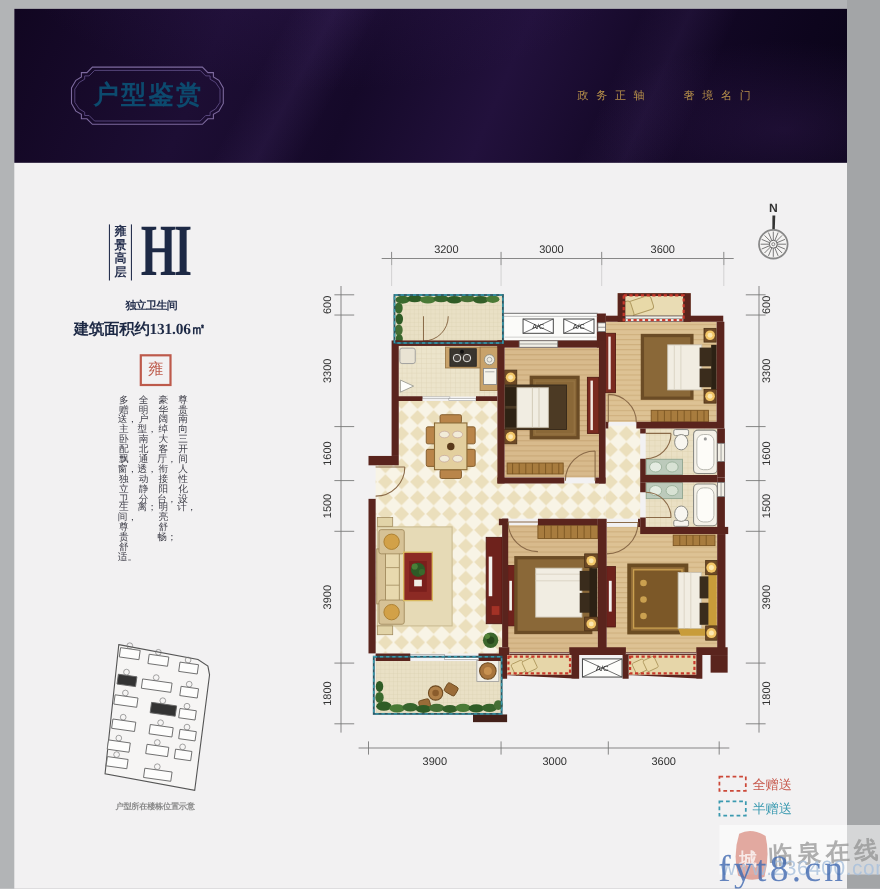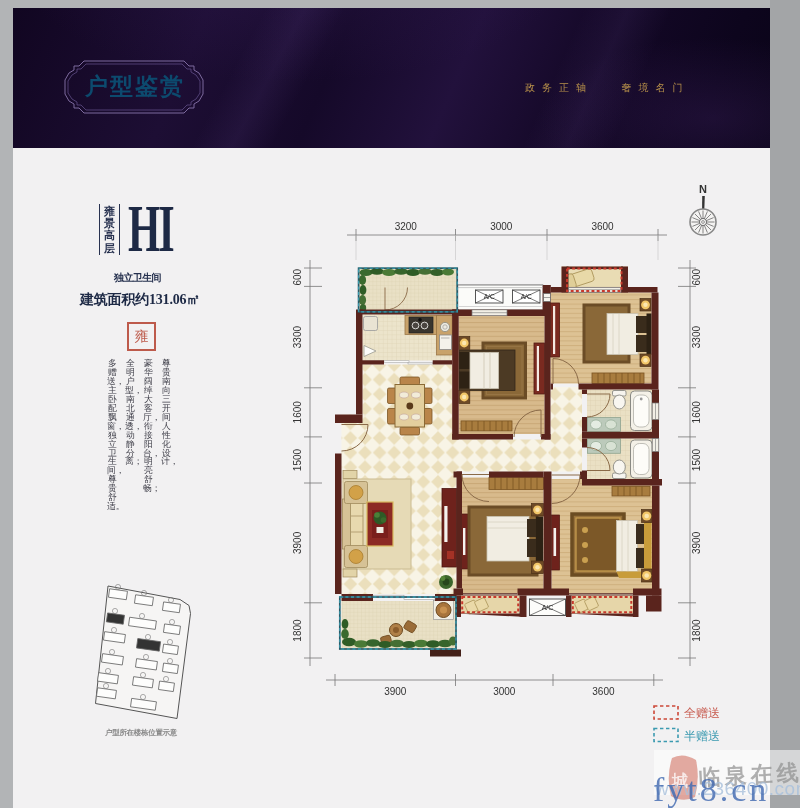--- a/index.html
+++ b/index.html
@@ -21,21 +21,21 @@
  color:#b8914a;font-family:"Liberation Serif",serif;font-weight:normal;font-size:10px;letter-spacing:7px;white-space:nowrap;margin-left:10px;}
 
 #brand{position:absolute;left:99px;top:204px;width:19px;height:50px;
  border-left:1.5px solid #283250;border-right:1.5px solid #283250;
  color:#283250;font-size:11px;font-weight:bold;text-align:center;line-height:12.2px;word-break:break-all;padding-top:1px;font-family:"Liberation Serif",serif;}
 #h1t{position:absolute;left:128px;top:203px;width:80px;height:62px;color:#1d2945;
  font-family:"Liberation Serif",serif;font-weight:bold;font-size:67px;line-height:50px;
  transform:scale(0.62,1.0);transform-origin:0 0;letter-spacing:-3px;}
 #sub{position:absolute;left:114px;top:271px;width:120px;height:13px;color:#25304e;
  font-size:10px;font-weight:bold;letter-spacing:-0.6px;font-family:"Liberation Serif",serif;}
-#area{position:absolute;left:80px;top:291px;width:260px;height:20px;color:#1d2945;
+#area{position:absolute;left:67px;top:291px;width:260px;height:20px;color:#1d2945;
  font-size:14px;font-weight:bold;letter-spacing:-0.2px;font-family:"Liberation Serif",serif;}
 #seal{position:absolute;left:127px;top:322px;width:25px;height:25px;border:2px solid #b4402e;
  color:#b4402e;text-align:center;line-height:25px;font-size:14px;font-family:"Liberation Serif",serif;opacity:.85;}
 .vcol{position:absolute;width:11px;color:#3d3d47;font-size:8.8px;line-height:8.95px;
  word-break:break-all;text-align:center;}
 #siteCap{position:absolute;left:105px;top:728px;width:120px;color:#8a8a8a;font-size:7.5px;letter-spacing:-0.3px;font-weight:bold;}
 svg{position:absolute;left:0;top:0;}
 </style>
 </head>
 <body>

